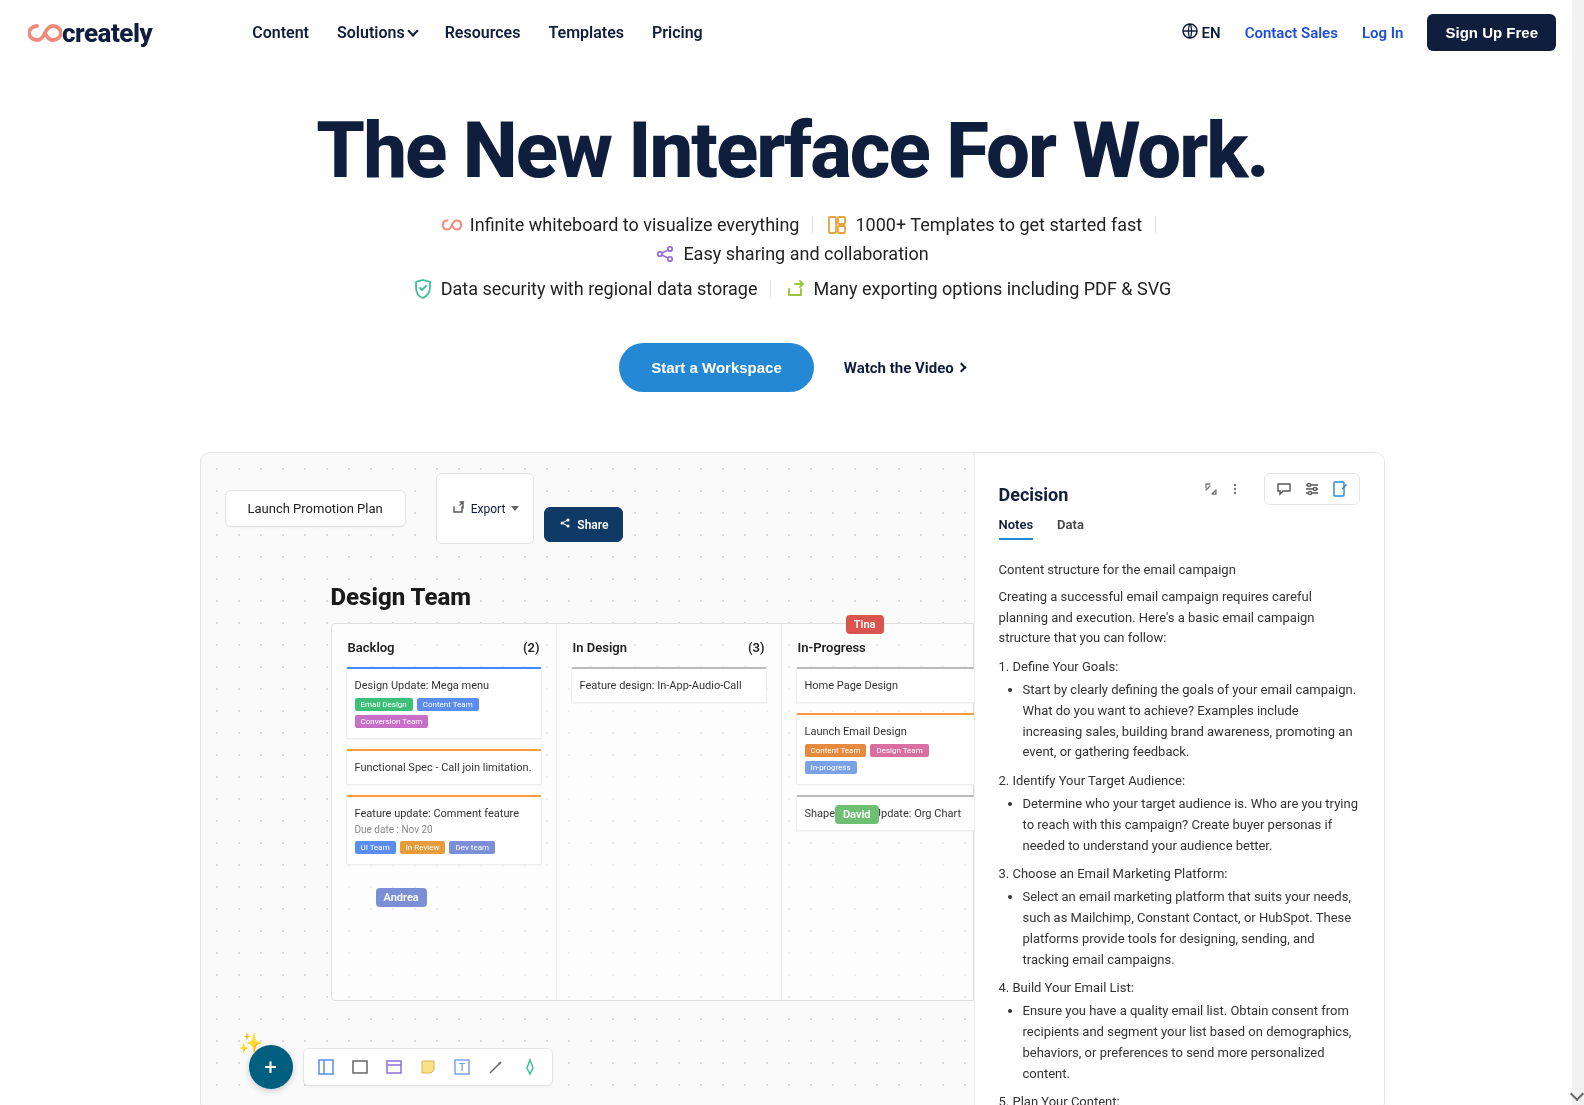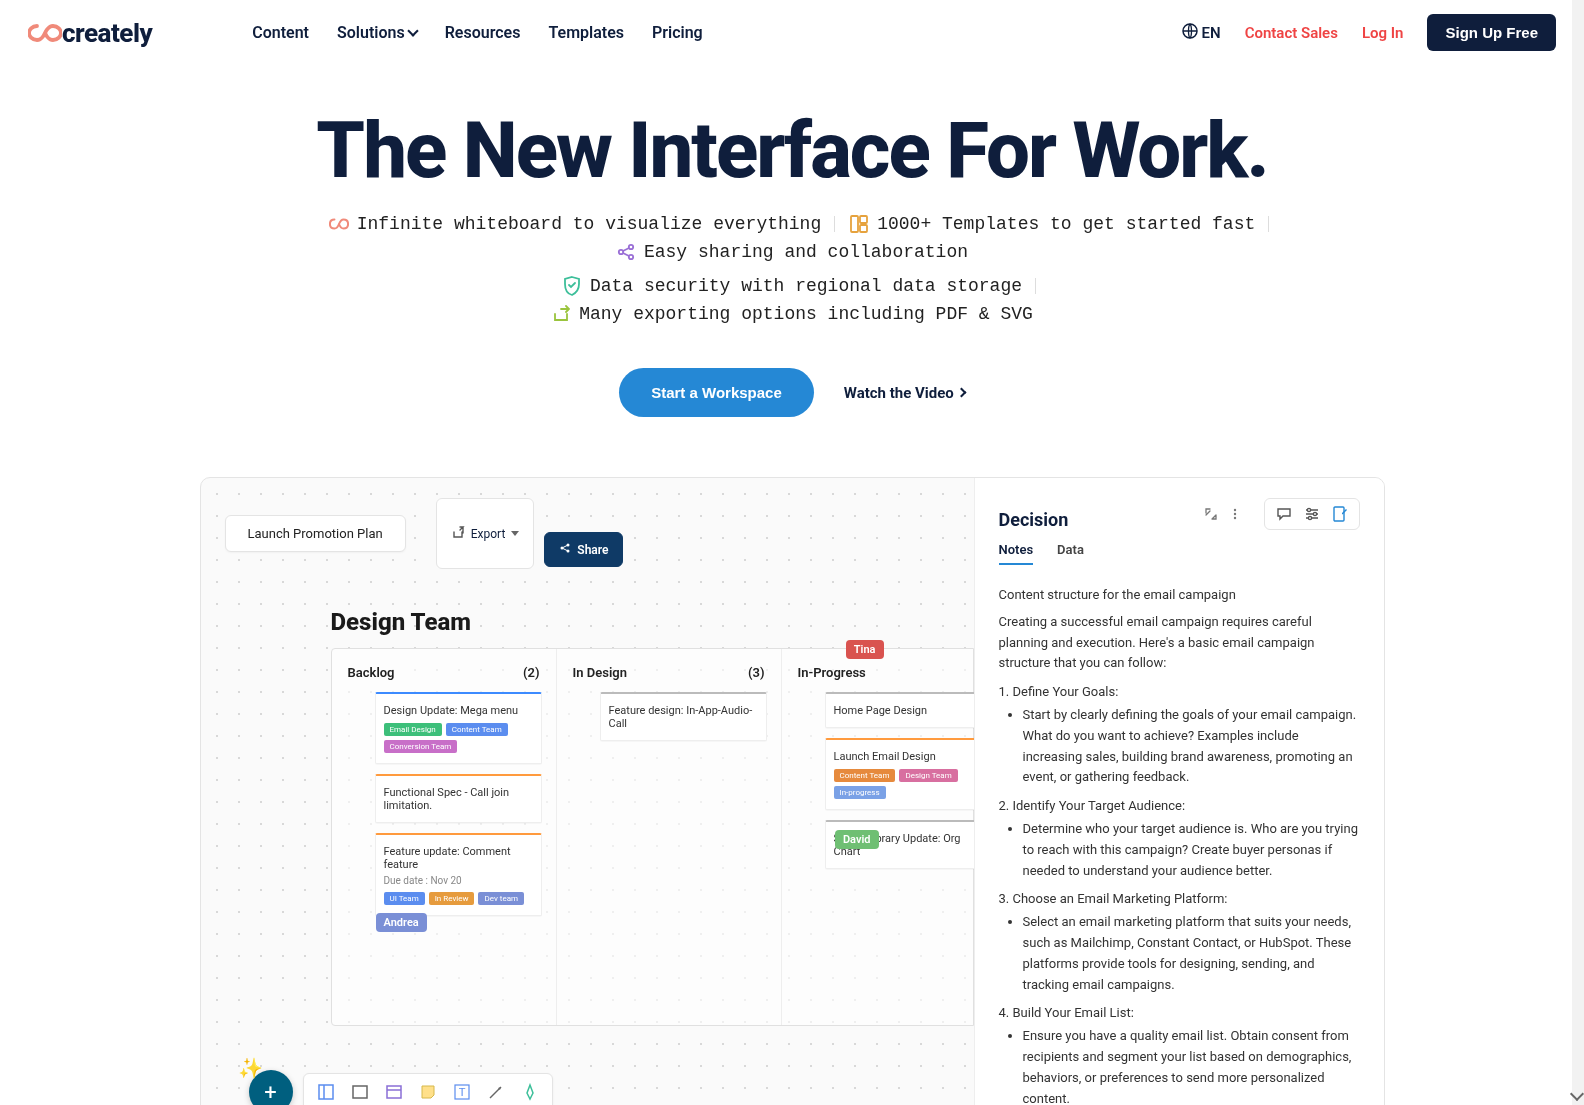--- a/index.html
+++ b/index.html
@@ -7,27 +7,27 @@
 
 
 .topbar { display: flex; align-items: center; padding: 14px 28px; }
 .logo { display: flex; align-items: center; font-weight: 800; font-size: 26px; letter-spacing: -0.5px; color: #0f1e3c; }
 .logo-mark { display:flex; align-items:center; }
 .nav { display: flex; gap: 28px; margin-left: 100px; }
 .nav-item { display: flex; align-items: center; gap: 4px; font-size: 16px; font-weight: 600; color: #0f1e3c; cursor: pointer; }
 .spacer { flex: 1; }
 .right { display: flex; align-items: center; gap: 24px; }
 .lang { display: flex; align-items: center; gap: 4px; font-size: 15px; font-weight: 600; }
-.link { font-size: 15px; font-weight: 600; color: #ef4444; cursor: pointer; }
+.link { font-size: 15px; font-weight: 600; color: #1d4ed8; cursor: pointer; }
 .signup-btn { background: #0f1e3c; color: #fff; border: none; border-radius: 6px; padding: 10px 18px; font-size: 15px; font-weight: 700; cursor: pointer; }
 
 
 .hero { text-align: center; padding: 40px 0 20px; }
 .hero h1 { font-size: 78px; font-weight: 800; letter-spacing: -2px; color: #0f1e3c; }
-.benefits { display: flex; flex-wrap: wrap; justify-content: center; gap: 0; margin-top: 14px; max-width: 960px; margin-left: auto; margin-right: auto; font-family: Liberation Mono, monospace; }
+.benefits { display: flex; flex-wrap: wrap; justify-content: center; gap: 0; margin-top: 14px; max-width: 960px; margin-left: auto; margin-right: auto; }
 .benefit { display: flex; align-items: center; gap: 8px; font-size: 18px; color: #222; padding: 4px 14px; position: relative; }
 .benefit:not(:last-child)::after { content: ""; position: absolute; right: 0; top: 6px; bottom: 6px; width: 1px; background: #ddd; }
 .benefit .ico { width: 20px; height: 20px; display:flex; align-items:center; justify-content:center; }
 .row2 { margin-top: 6px; }
 .cta-row { display: flex; justify-content: center; align-items: center; gap: 30px; margin-top: 40px; }
 .cta-primary { background: #2588d5; color: #fff; font-weight: 700; font-size: 15px; padding: 16px 32px; border-radius: 32px; border: none; cursor: pointer; }
 .cta-secondary { display: flex; align-items: center; gap: 4px; font-weight: 700; font-size: 15px; color: #0f1e3c; cursor: pointer; }
 
 
 .mock { width: 1185px; height: 660px; margin: 40px auto 50px; border: 1px solid #e4e4e4; border-radius: 10px; display: flex; background: #fafafa; position: relative; overflow: hidden; }
@@ -35,21 +35,21 @@
 .workspace-bar { position: absolute; top: 20px; left: 24px; display: flex; gap: 10px; align-items: center; }
 .ws-name { background: #fff; border: 1px solid #e4e4e4; border-radius: 6px; padding: 10px 22px; font-size: 13px; color: #222; box-shadow: 0 1px 2px rgba(0,0,0,0.04); }
 .export-btn { background: #fff; border: 1px solid #e4e4e4; border-radius: 6px; padding: 26px 14px; font-size: 12px; display:flex; align-items:center; gap:6px; cursor:pointer; }
 .share-btn { background: #0f3a66; color: #fff; border: 1px solid #0f3a66; border-radius: 6px; padding: 9px 14px; font-size: 12px; display:flex; align-items:center; gap:6px; cursor:pointer; font-weight:600;margin-top:32px; }
 
 .board-title { position:absolute; top: 130px; left: 130px; font-size: 24px; font-weight: 800; color: #1a1a1a; }
 .kanban { position: absolute; top: 170px; left: 130px; right: 0; bottom: 110px; background: rgba(255,255,255,0.6); border: 1px solid #e0e0e0; border-radius: 4px 0 0 4px; display: flex; }
 .col { flex: 1; padding: 10px 14px; border-right: 1px solid #eee; min-width: 225px; }
 .col:last-child { border-right: none; }
 .col-head { display: flex; justify-content: space-between; font-size: 13px; font-weight: 600; color: #222; padding: 6px 2px 12px; }
-.card { background: #fff; border-top: 2px solid #ddd; border-left: 1px solid #eee; border-right: 1px solid #eee; border-bottom: 1px solid #eee; border-radius: 2px; padding: 10px 8px; margin-bottom: 10px; font-size: 11px; color: #333; box-shadow: 0 1px 1px rgba(0,0,0,0.03); margin-left: 29px; }
+.card { background: #fff; border-top: 2px solid #ddd; border-left: 1px solid #eee; border-right: 1px solid #eee; border-bottom: 1px solid #eee; border-radius: 2px; padding: 10px 8px; margin-bottom: 10px; font-size: 11px; color: #333; box-shadow: 0 1px 1px rgba(0,0,0,0.03); }
 .card .due { font-size: 10px; color: #888; margin-top: 4px; }
 .tags { display:flex; gap:4px; margin-top:6px; flex-wrap:wrap; }
 .tag { font-size: 8px; padding: 2px 6px; border-radius: 2px; color: #fff; }
 .c-blue { border-top-color: #3d8bff; }
 .c-orange { border-top-color: #ff9a3d; }
 .c-gray { border-top-color: #bbb; }
 
 .cursor-label { position:absolute; font-size: 11px; font-weight:600; padding: 3px 8px; border-radius: 4px; color:#fff; }
 .cursor-tina { background:#d9534f; top: 162px; right: 90px; }
 .cursor-david { background:#6fbf73; top: 352px; right: 95px; }

